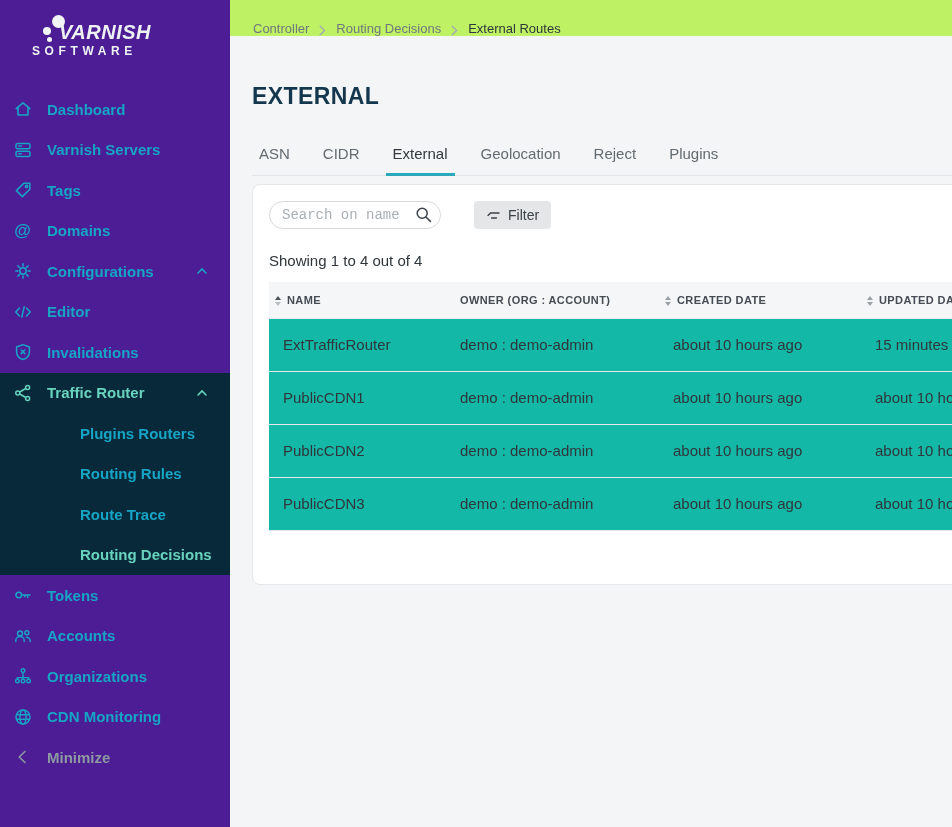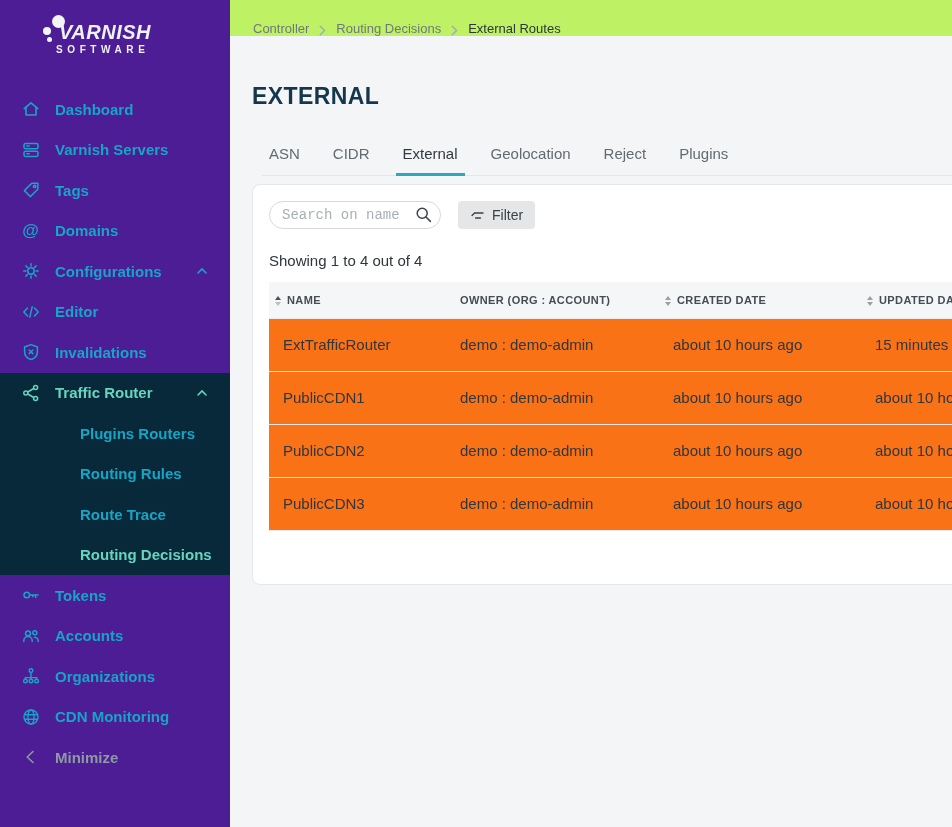--- a/index.html
+++ b/index.html
@@ -9,25 +9,25 @@
 
   
   .sidebar { width:230px; min-width:230px; height:100%; background:#4c1d95; position:relative; }
   .logo { position:relative; height:89px; color:#eef2f4; }
   .logo .dot { position:absolute; background:#f2f5f6; border-radius:50%; }
   .dot-lg { width:13px; height:13px; left:52px; top:15px; }
   .dot-md { width:8px;  height:8px;  left:43px; top:27px; }
   .dot-sm { width:5px;  height:5px;  left:47px; top:37px; }
   .logo-main { position:absolute; left:59px; top:21px; font-size:20px; font-weight:700;
     font-style:italic; letter-spacing:0.5px; }
-  .logo-sub  { position:absolute; left:56px; top:44px; font-size:10px; font-weight:700;
+  .logo-sub  { position:absolute; left:32px; top:44px; font-size:12px; font-weight:700;
     letter-spacing:4.6px; }
 
   .nav { display:flex; flex-direction:column; }
-  .nav-item { display:flex; align-items:center; height:40.5px; padding-left:20px;
+  .nav-item { display:flex; align-items:center; height:40.5px; padding-left:12px;
     color:#17a5c6; cursor:pointer; }
   .nav-item .icn { width:21px; height:21px; display:flex; align-items:center;
     justify-content:center; flex:none; }
   .nav-item .icn svg { display:block; }
   .nav-item .lbl { margin-left:14px; font-size:15px; font-weight:700; white-space:nowrap; }
   .nav-item.sub { padding-left:66px; }
   .nav-item .chev { margin-left:auto; margin-right:22px; display:flex; }
   .nav-item.mint { color:#68d4bf; }
   .nav-item.muted { color:#8e99a1; }
   .nav-group-dark { background:#07293a; }
@@ -37,50 +37,50 @@
   .main { flex:1; display:flex; flex-direction:column; background:#f4f5f6; min-width:0; }
   .crumbbar { height:36px; min-height:36px; background:#bef264; display:flex;
     align-items:flex-end; padding-left:23px; font-size:13px; color:#6f777e; gap:10px; }
   .crumbbar .crumb { cursor:pointer; }
   .crumbbar .crumb.current { color:#2e353b; }
   .crumb-sep { display:flex; align-items:center; }
 
   .page-title { margin:47px 0 0 22px; font-size:23px; font-weight:700;
     color:#14374e; letter-spacing:0.4px; }
 
-  .tabs { display:flex; gap:19px; margin:27px 0 0 32px; border-bottom:1px solid #e3e5e8;
+  .tabs { display:flex; gap:19px; margin:27px 0 0 22px; border-bottom:1px solid #e3e5e8;
     align-items:flex-end; }
   .tab { padding:8px 7px 11px; font-size:15px; color:#626b72; cursor:pointer;
     border-bottom:3px solid transparent; margin-bottom:-1px; white-space:nowrap; }
   .tab.active { color:#31393f; border-bottom-color:#2aa9bd; }
 
   .card { margin:8px 0 0 22px; width:940px; height:401px; background:#ffffff;
     border:1px solid #e5e7ea; border-radius:8px; padding:16px 0 0 16px; }
 
   .toolbar { display:flex; align-items:center; gap:17px; }
   .search-box { position:relative; width:172px; height:28px; }
   .search-box input { width:100%; height:100%; border:1px solid #d6dadd; border-radius:14px;
     padding:0 32px 0 12px; font-size:14px; color:#333a40; outline:none; background:#fff;
     font-family:Liberation Mono, monospace; }
   .search-box input::placeholder { color:#a9afb5; }
   .search-icn { position:absolute; right:9px; top:5px; }
   .filter-btn { height:28px; display:flex; align-items:center; gap:7px; background:#e4e6e8;
     border:none; border-radius:4px; padding:0 12px; font-size:14px; color:#3a4147;
-    cursor:pointer; font-family:"Liberation Sans", sans-serif; }
+    cursor:pointer; font-family:"Liberation Sans", sans-serif;margin-left:16px; }
 
   .summary { margin-top:23px; font-size:15px; color:#2f363c; }
 
   table { margin-top:13px; width:900px; border-collapse:collapse; table-layout:fixed; }
   col.c1 { width:177px; } col.c2 { width:213px; } col.c3 { width:202px; } col.c4 { width:308px; }
   thead th { height:36px; background:#f5f6f8; text-align:left; font-size:11px;
     font-weight:700; letter-spacing:0.4px; color:#454c53; padding-left:14px;
     white-space:nowrap; border-bottom:1px solid #e8eaec; }
   thead th.with-sort { padding-left:6px; }
   tbody td { height:53px; font-size:15px; color:#2f363c; padding-left:14px;
-    border-bottom:1px solid #e6e8eb; white-space:nowrap; background:#f97316; }
+    border-bottom:1px solid #e6e8eb; white-space:nowrap; background:#14b8a6; }
   tbody tr { cursor:pointer; }
 
   .sort { display:inline-flex; flex-direction:column; gap:2px; margin-right:6px;
     vertical-align:middle; }
   .sort i { display:block; width:0; height:0; border-left:3.5px solid transparent;
     border-right:3.5px solid transparent; }
   .sort .up   { border-bottom:4px solid #98a0a6; }
   .sort .down { border-top:4px solid #98a0a6; }
   .sort.active .up { border-bottom-color:#4b5258; }
   .sort.active .down { border-top-color:#b9bec3; }

